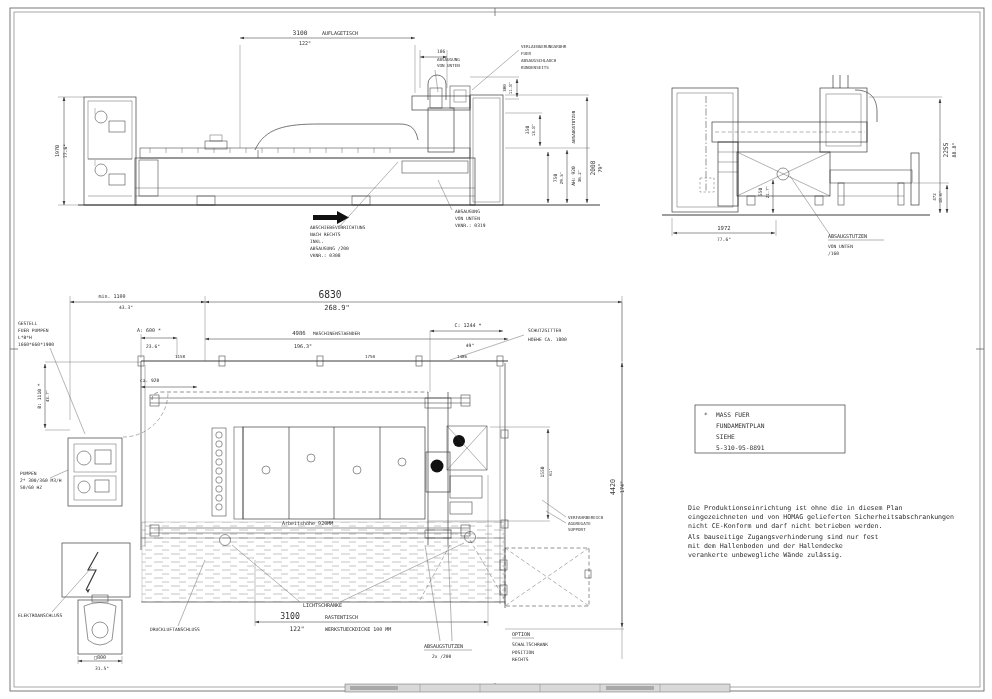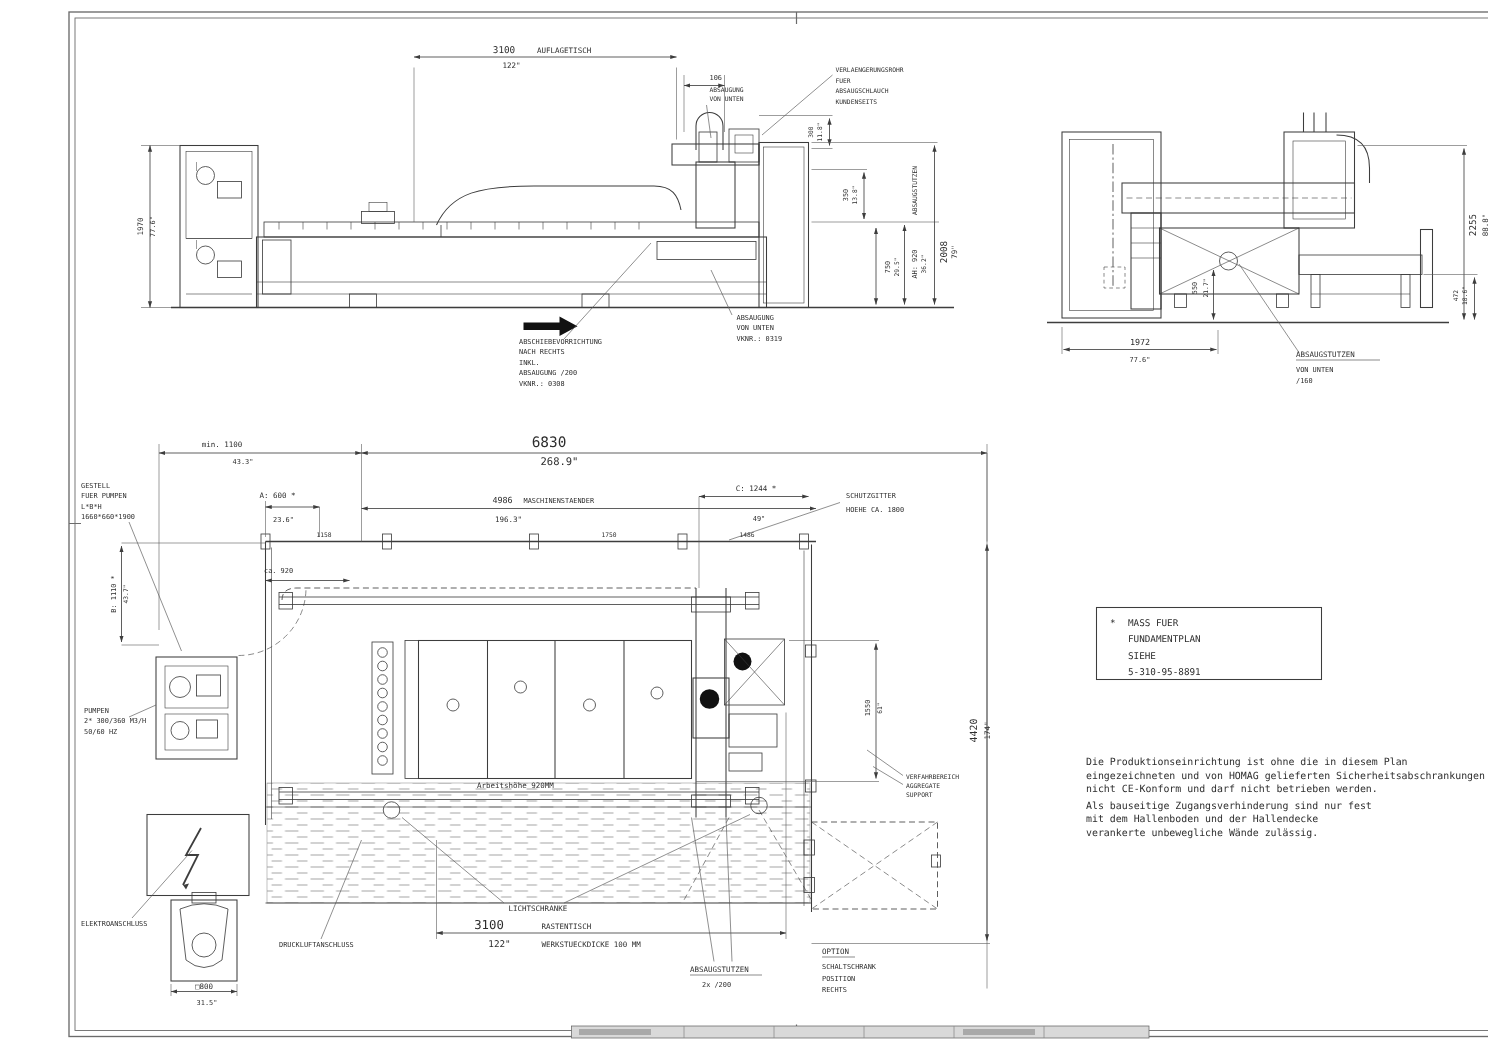--- a/index.html
+++ b/index.html
@@ -1,16 +1,16 @@
 <!DOCTYPE html>
 <html><head>
 <meta charset="utf-8">
 <style>
   html,body{margin:0;padding:0;background:#ffffff;}
-  .page{position:relative;width:944px;height:699px;background:#fff;font-family:"DejaVu Sans Mono",monospace;padding-left:36px;}
+  .page{position:relative;width:944px;height:699px;background:#fff;font-family:"DejaVu Sans Mono",monospace;}
   svg text{font-family:"DejaVu Sans Mono",monospace;fill:#2e2e2e;}
   .ln{stroke:#3d3d3d;fill:none;}
   .w12{stroke-width:1.2}.w1{stroke-width:1}.w07{stroke-width:0.7}.w05{stroke-width:0.55}.w04{stroke-width:0.4}
   .dash{stroke-dasharray:4 2.5;}
   .dash2{stroke-dasharray:2.5 2;}
   .dashdot{stroke-dasharray:7 2 1.5 2;}
   .dim{stroke:#3d3d3d;stroke-width:0.55;fill:none;marker-start:url(#ma);marker-end:url(#ma);}
   .ext{stroke:#5a5a5a;stroke-width:0.4;fill:none;}
   .ldr{stroke:#5a5a5a;stroke-width:0.45;fill:none;}
   .t4{font-size:4.2px}.t45{font-size:4.6px}.t5{font-size:5px}.t55{font-size:5.6px}

